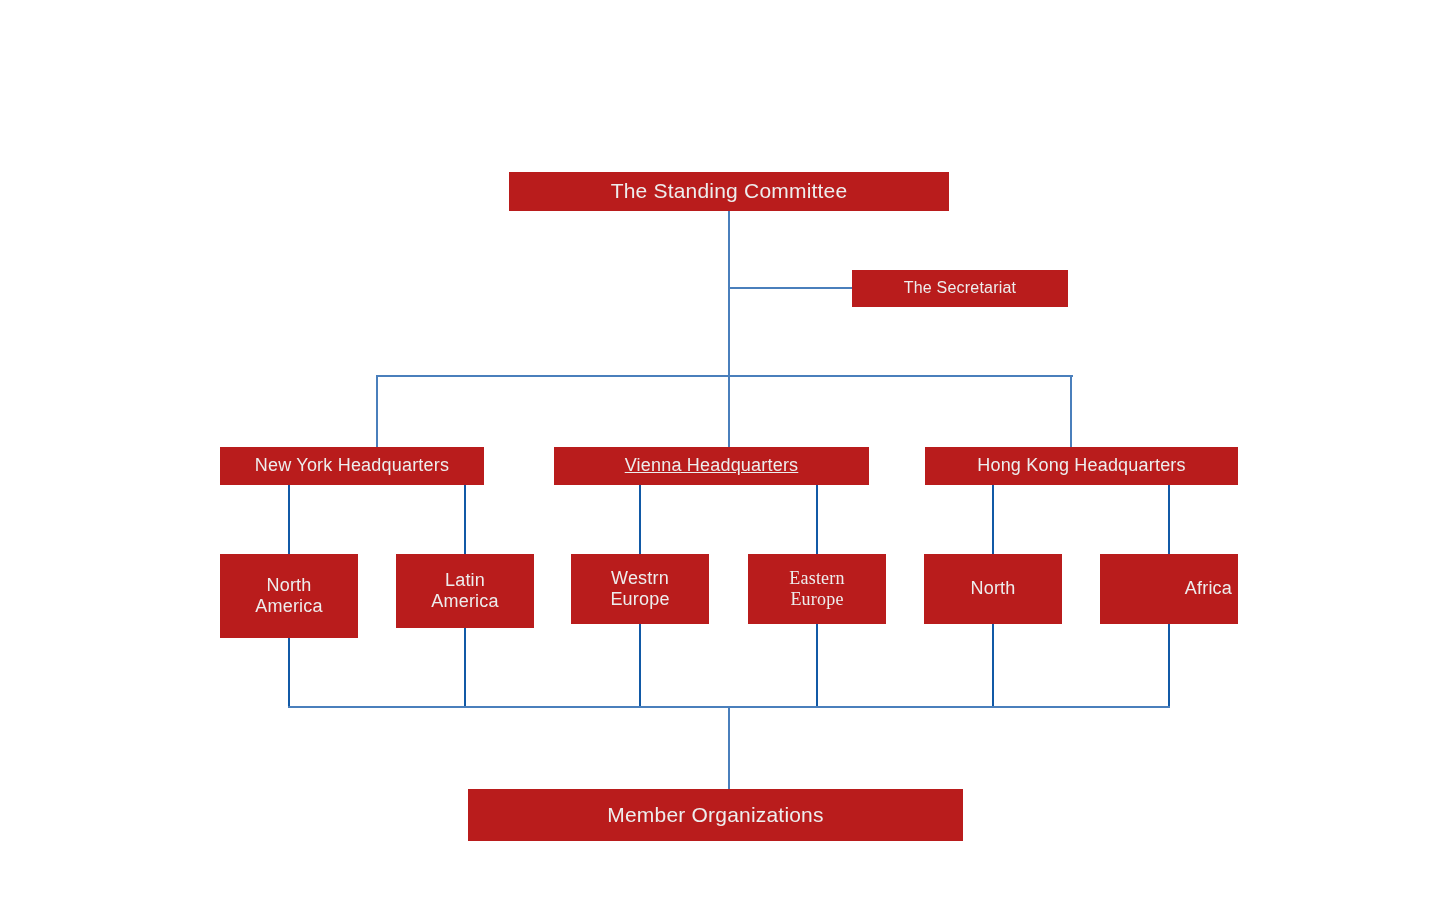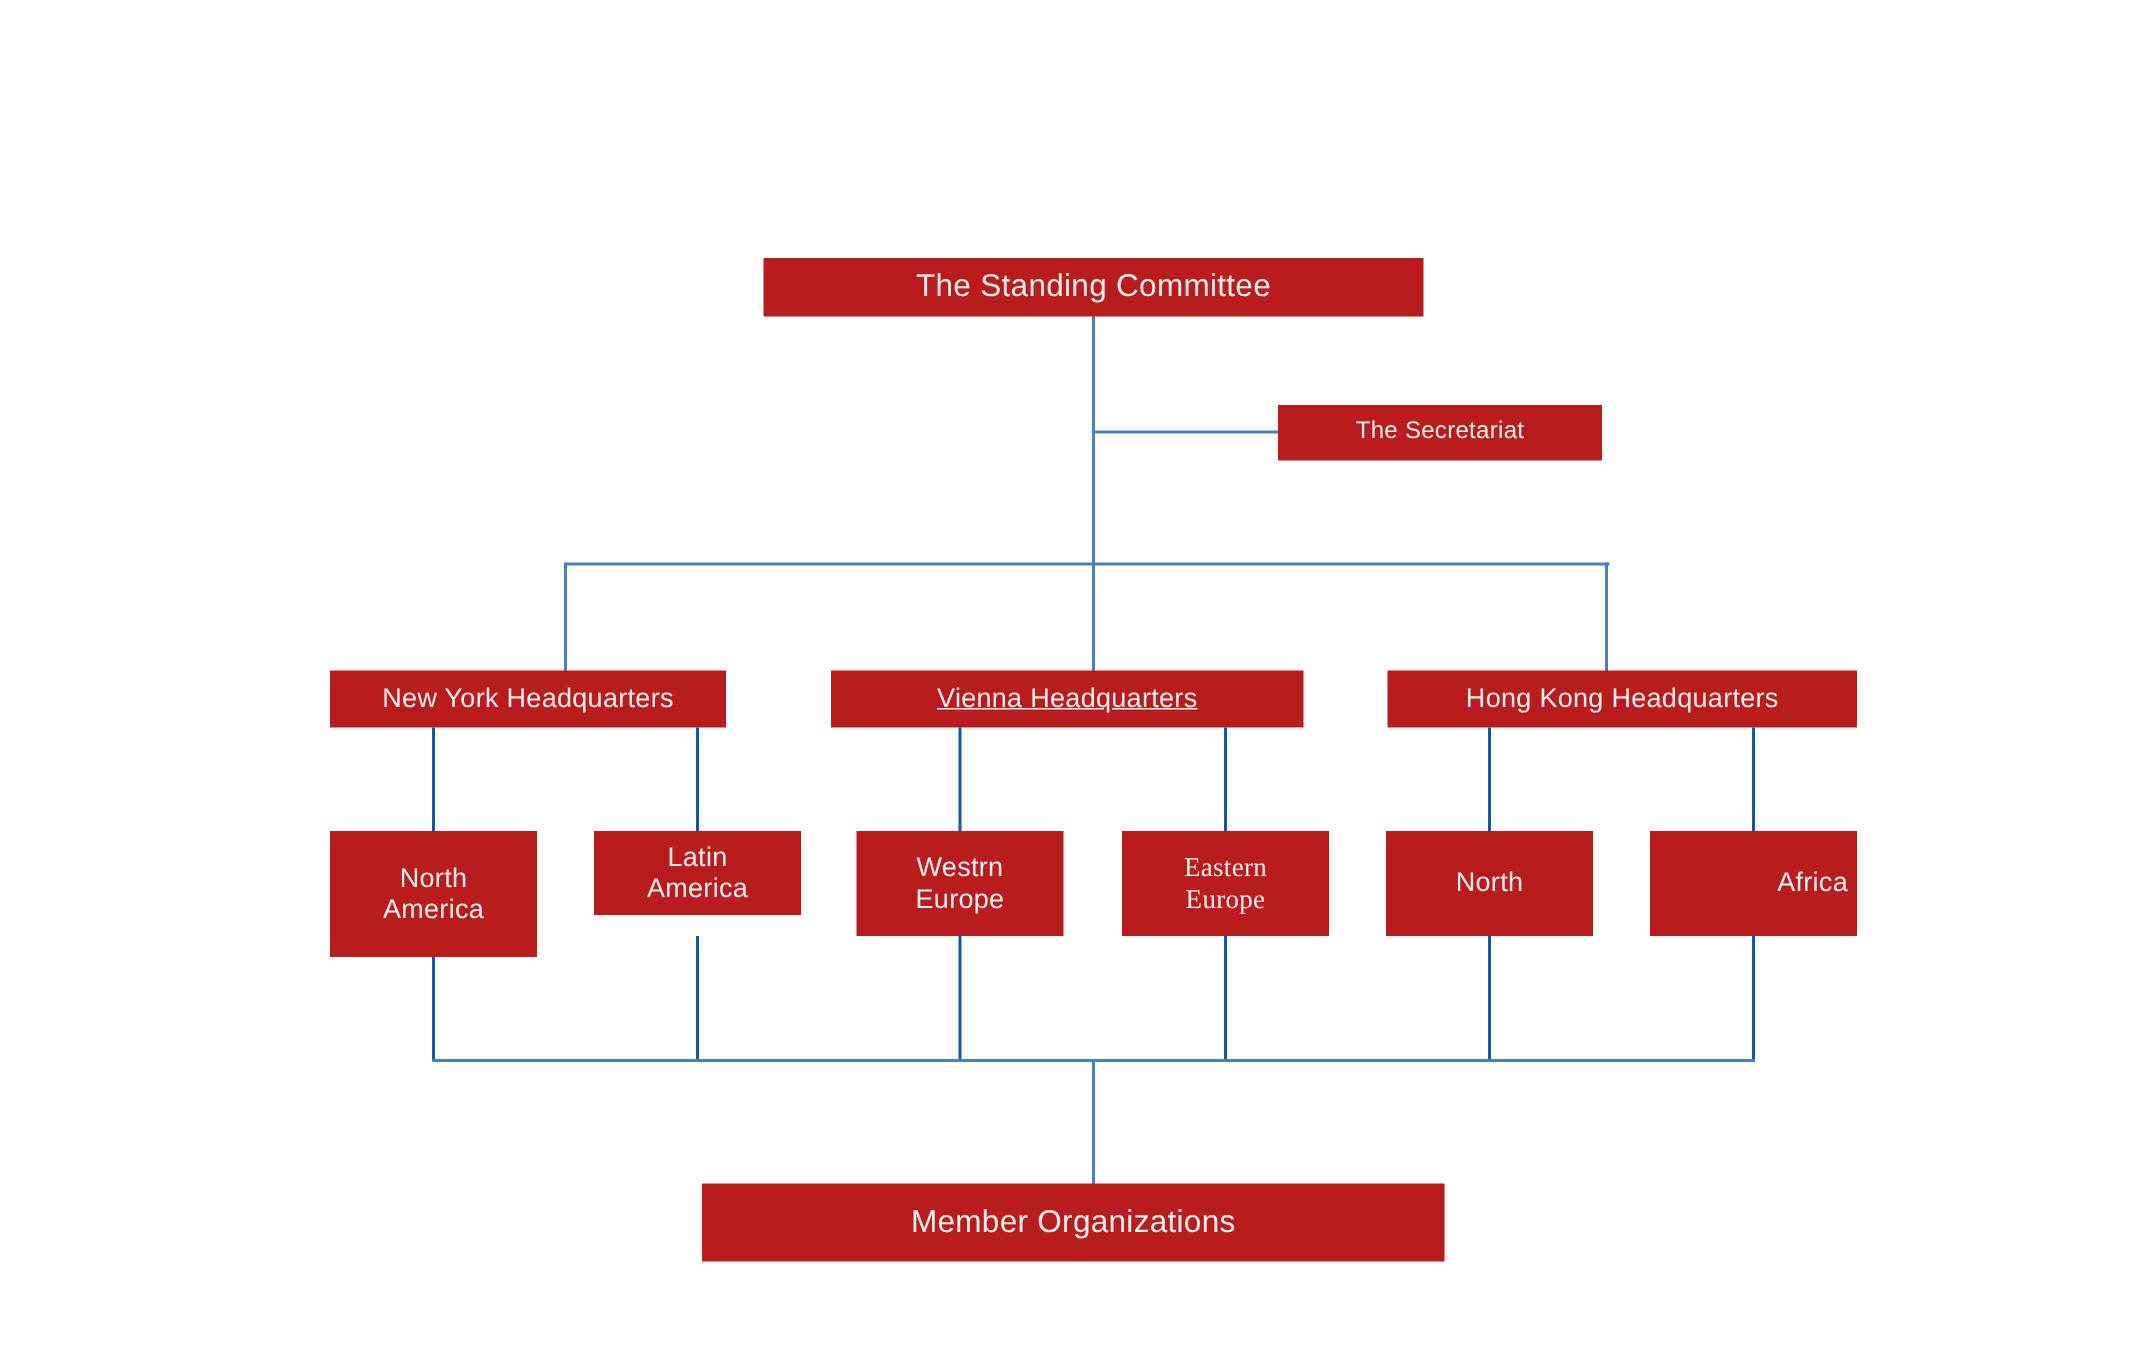--- a/index.html
+++ b/index.html
@@ -104,21 +104,21 @@
 
   <div class="node level-3" style="left:925px; top:447px; width:313px; height:38px;">
     <span class="node-label">Hong Kong Headquarters</span>
   </div>
 
   <div class="node level-4" style="left:220px; top:554px; width:138px; height:84px;">
     <span class="node-label">North
 America</span>
   </div>
 
-  <div class="node level-4" style="left:396px; top:554px; width:138px; height:56px;align-items:center;">
+  <div class="node level-4" style="left:396px; top:554px; width:138px; height:74px;align-items:center;">
     <span class="node-label">Latin
 America</span>
   </div>
 
   <div class="node level-4" style="left:571px; top:554px; width:138px; height:70px;justify-content:center;">
     <span class="node-label">Westrn
 Europe</span>
   </div>
 
   <div class="node level-4" style="left:748px; top:554px; width:138px; height:70px;font-family:Liberation Serif, serif;">

